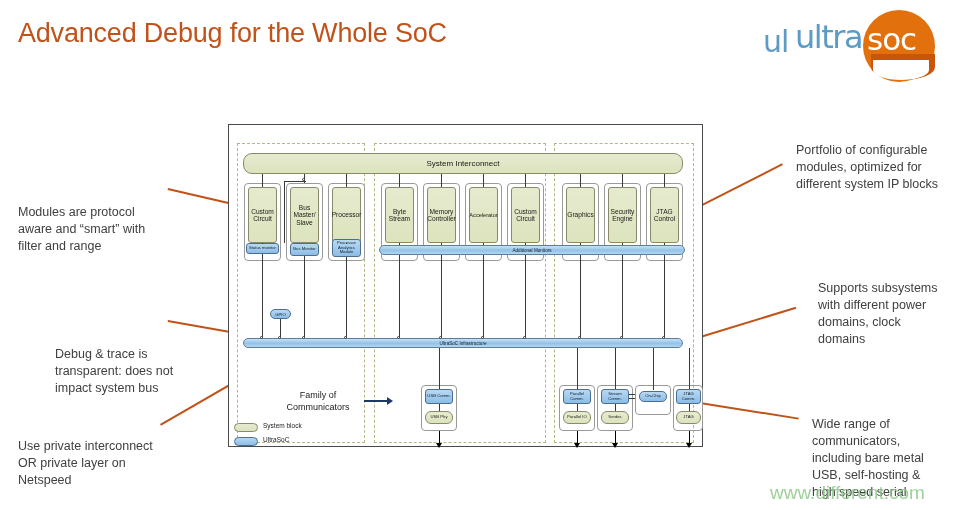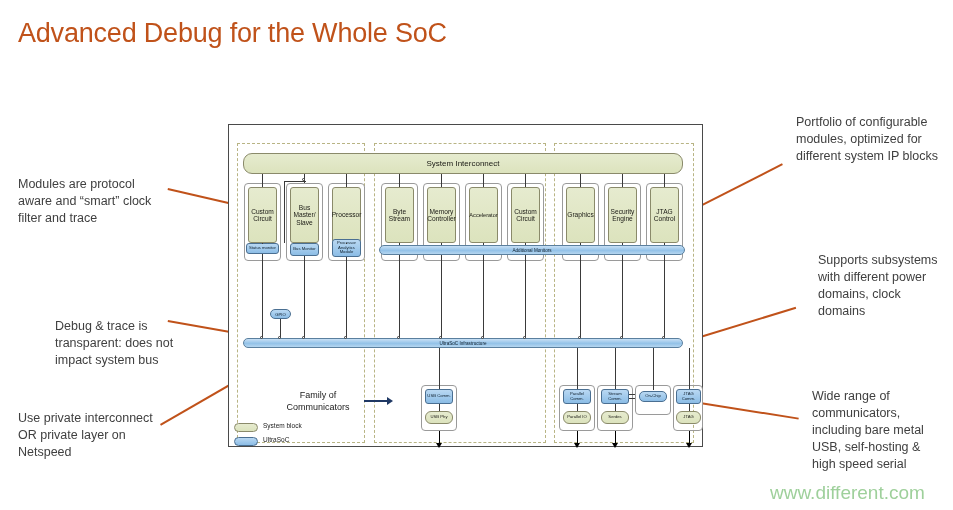--- a/index.html
+++ b/index.html
@@ -72,20 +72,21 @@
     border-radius: 0 0 60% 60%;
     z-index: 1;
   }
 
   
   .ann {
     position: absolute;
     font-size: 12.5px;
     line-height: 17px;
     color: #404040;
+    margin-top: 28px;
   }
 
   
   .leader { position: absolute; background: #c0521a; transform-origin: 0 0; height: 2.4px; }
 
   
   #diagram {
     position: absolute;
     left: 228px; top: 124px;
     width: 475px; height: 323px;
@@ -199,22 +200,30 @@
     opacity: 0.85;
   }
 </style>
 </head>
 <body>
 
 <div id="slide">
 
   <div id="title">Advanced Debug for the Whole SoC</div>
 
-
-  <div class="ann" style="left:18px; top:176px; width:150px;">Modules are protocol aware and “smart” clock filter and trace</div>
+  <div id="logo">
+    <div class="logo-ul">ul</div>
+    <div class="logo-ultra">ultra</div>
+    <div class="logo-circle"></div>
+    <div class="logo-swoosh-in"></div>
+    <div class="logo-swoosh"></div>
+    <div class="logo-soc">soc</div>
+  </div>
+
+  <div class="ann" style="left:18px; top:176px; width:150px;">Modules are protocol aware and “smart” with filter and range</div>
   <div class="ann" style="left:18px; top:410px; width:140px;">Use private interconnect OR private layer on Netspeed</div>
   <div class="ann" style="left:55px; top:318px; width:140px;">Debug &amp; trace is transparent: does not impact system bus</div>
 
   <div class="ann" style="left:796px; top:114px; width:150px;">Portfolio of configurable modules, optimized for different system IP blocks</div>
   <div class="ann" style="left:812px; top:388px; width:130px;">Wide range of communicators, including bare metal USB, self-hosting &amp; high speed serial</div>
   <div class="ann" style="left:818px; top:252px; width:132px;">Supports subsystems with different power domains, clock domains</div>
 
   <div class="leader" style="left:168px; top:188px; width:70px; transform: rotate(13deg);"></div>
   <div class="leader" style="left:168px; top:320px; width:82px; transform: rotate(10deg);"></div>
   <div class="leader" style="left:160px; top:424px; width:112px; transform: rotate(-30deg);"></div>

